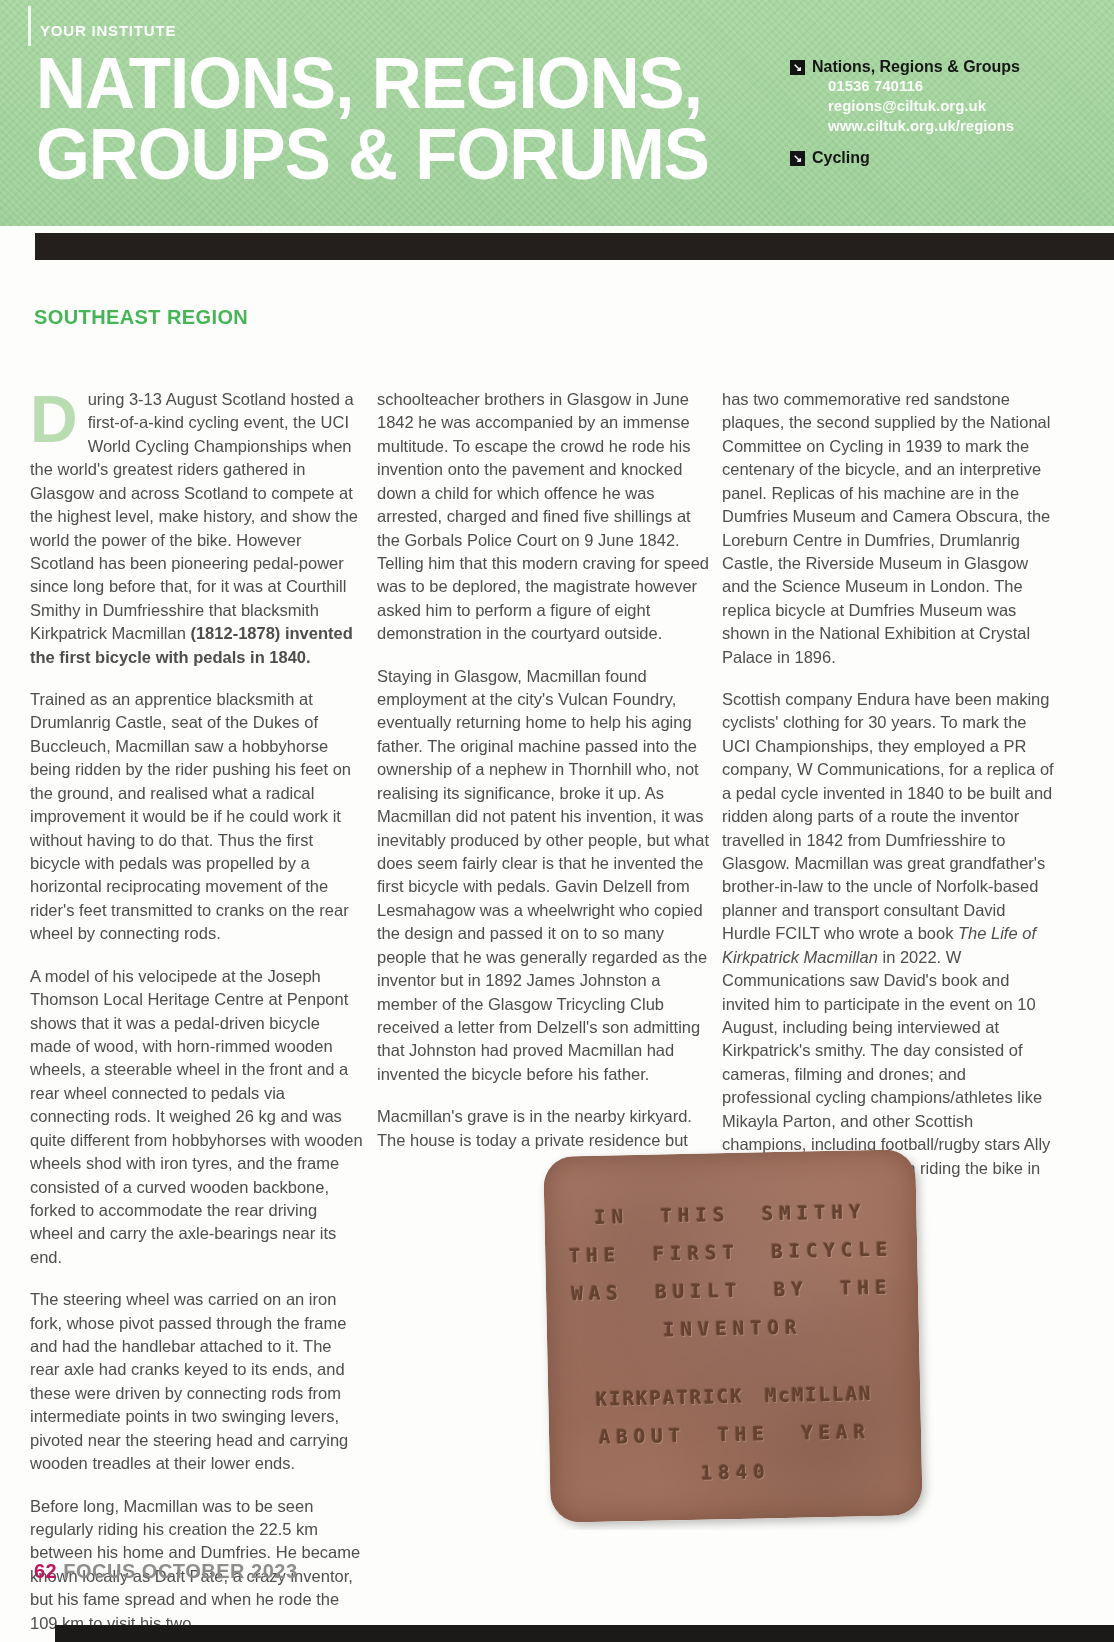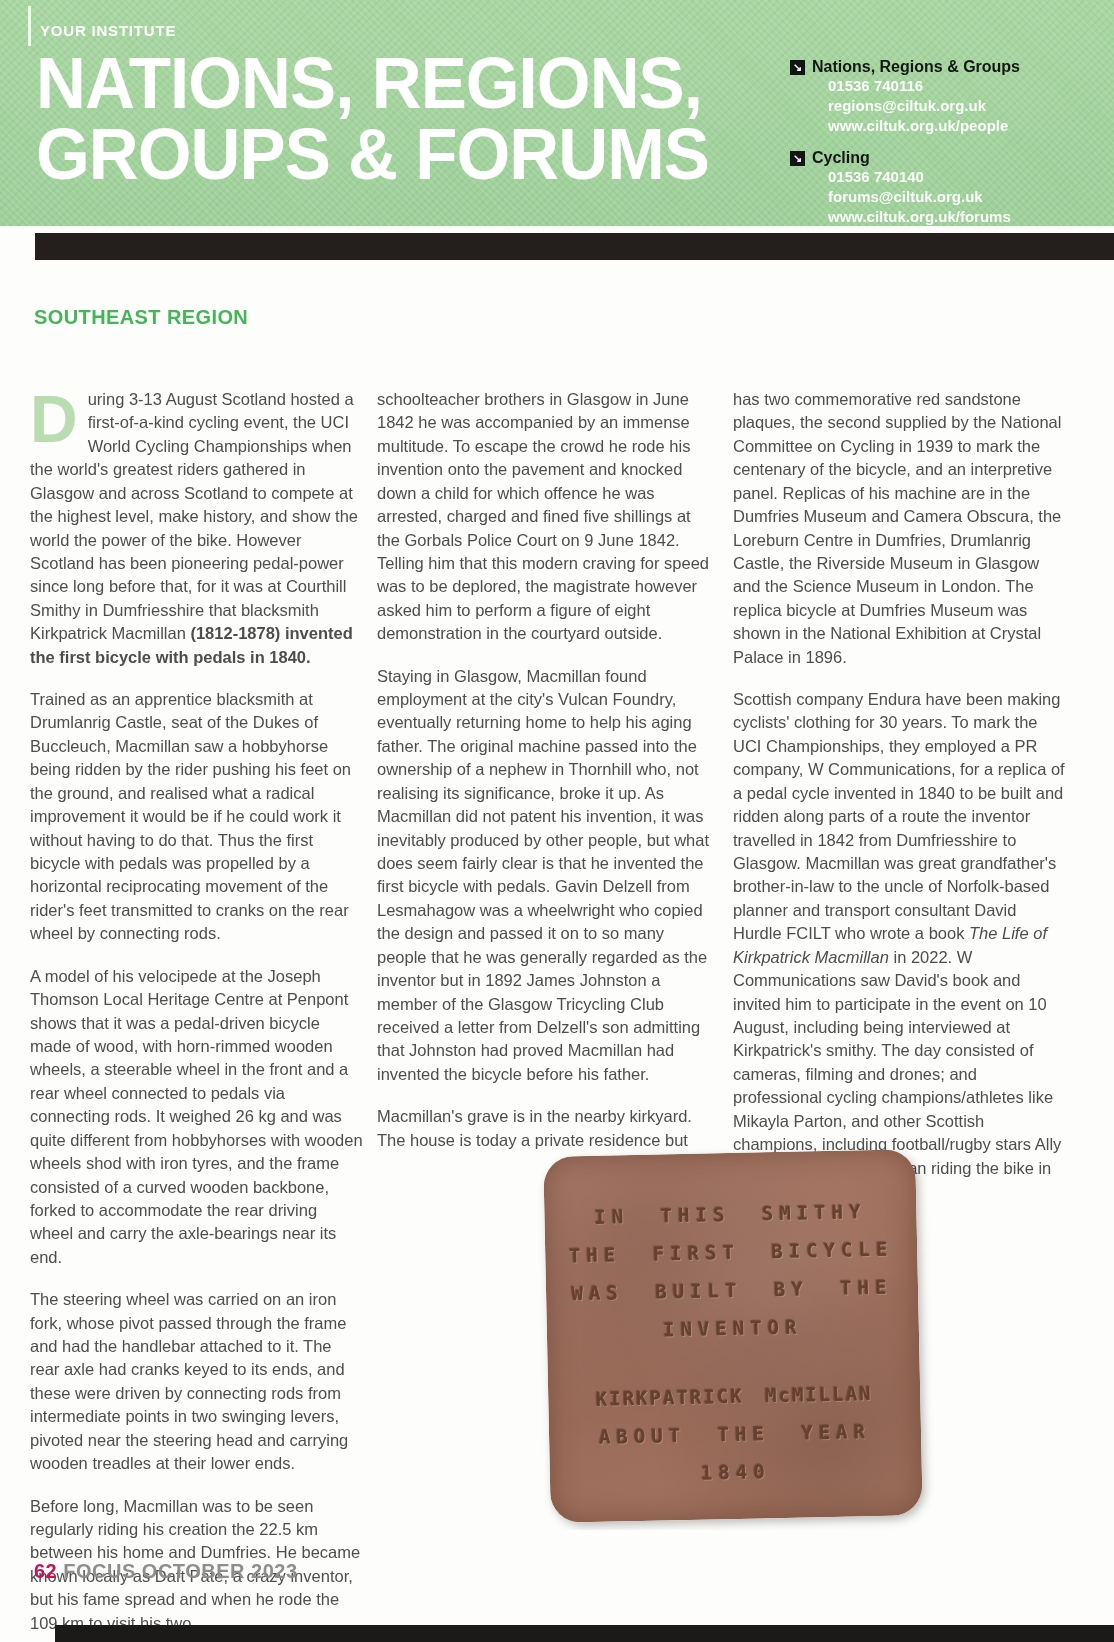--- a/index.html
+++ b/index.html
@@ -25,21 +25,21 @@
   .top-black-bar{position:absolute;left:35px;top:233px;width:1079px;height:27px;background:#241f1d;}
 
   
   .section-heading{position:absolute;left:34px;top:306px;font-size:20px;font-weight:800;color:#45b557;letter-spacing:0.4px;}
   .headline{position:absolute;left:34px;top:338px;width:1030px;font-size:23px;font-weight:700;color:#3f3f3f;}
 
   
   .col{position:absolute;top:388px;width:333px;font-size:16.5px;line-height:1.42;color:#4e4e4e;}
   .col1{left:30px;}
   .col2{left:377px;}
-  .col3{left:722px;margin-left:11px;}
+  .col3{left:722px;}
   .col p{margin:0 0 19px 0;}
   .dropcap{float:left;font-size:66px;line-height:0.78;font-weight:700;color:#b9ddb1;margin:6px 10px 2px 0;}
   .bold-run{font-weight:700;text-align:right;}
   .italic-run{font-style:italic;}
   .end-marker{display:inline-block;width:12px;height:12px;background:#7cc87c;margin-left:8px;vertical-align:baseline;}
 
   
   .photo{position:absolute;left:375px;top:1125px;width:665px;height:405px;overflow:hidden;
     background:
       radial-gradient(closest-side at 12% 18%, #d3d4d0, rgba(0,0,0,0) 70%),
@@ -82,32 +82,27 @@
     </div>
     <div class="contacts">
       <div class="contact-block">
         <div class="contact-head">
           <span class="link-icon">↘</span>
           <span>Nations, Regions &amp; Groups</span>
         </div>
         <div class="contact-lines">
           <div>01536 740116</div>
           <div>regions@ciltuk.org.uk</div>
-          <div>www.ciltuk.org.uk/people</div>
+          <div>www.ciltuk.org.uk/regions</div>
         </div>
       </div>
       <div class="contact-block">
         <div class="contact-head">
           <span class="link-icon">↘</span>
           <span>Cycling</span>
-        </div>
-        <div class="contact-lines">
-          <div>01536 740140</div>
-          <div>forums@ciltuk.org.uk</div>
-          <div>www.ciltuk.org.uk/forums</div>
         </div>
       </div>
     </div>
   </div>
 
   <div class="top-black-bar"></div>
 
   <div class="section-heading">SOUTHEAST REGION</div>
 
   <div class="col col1">

